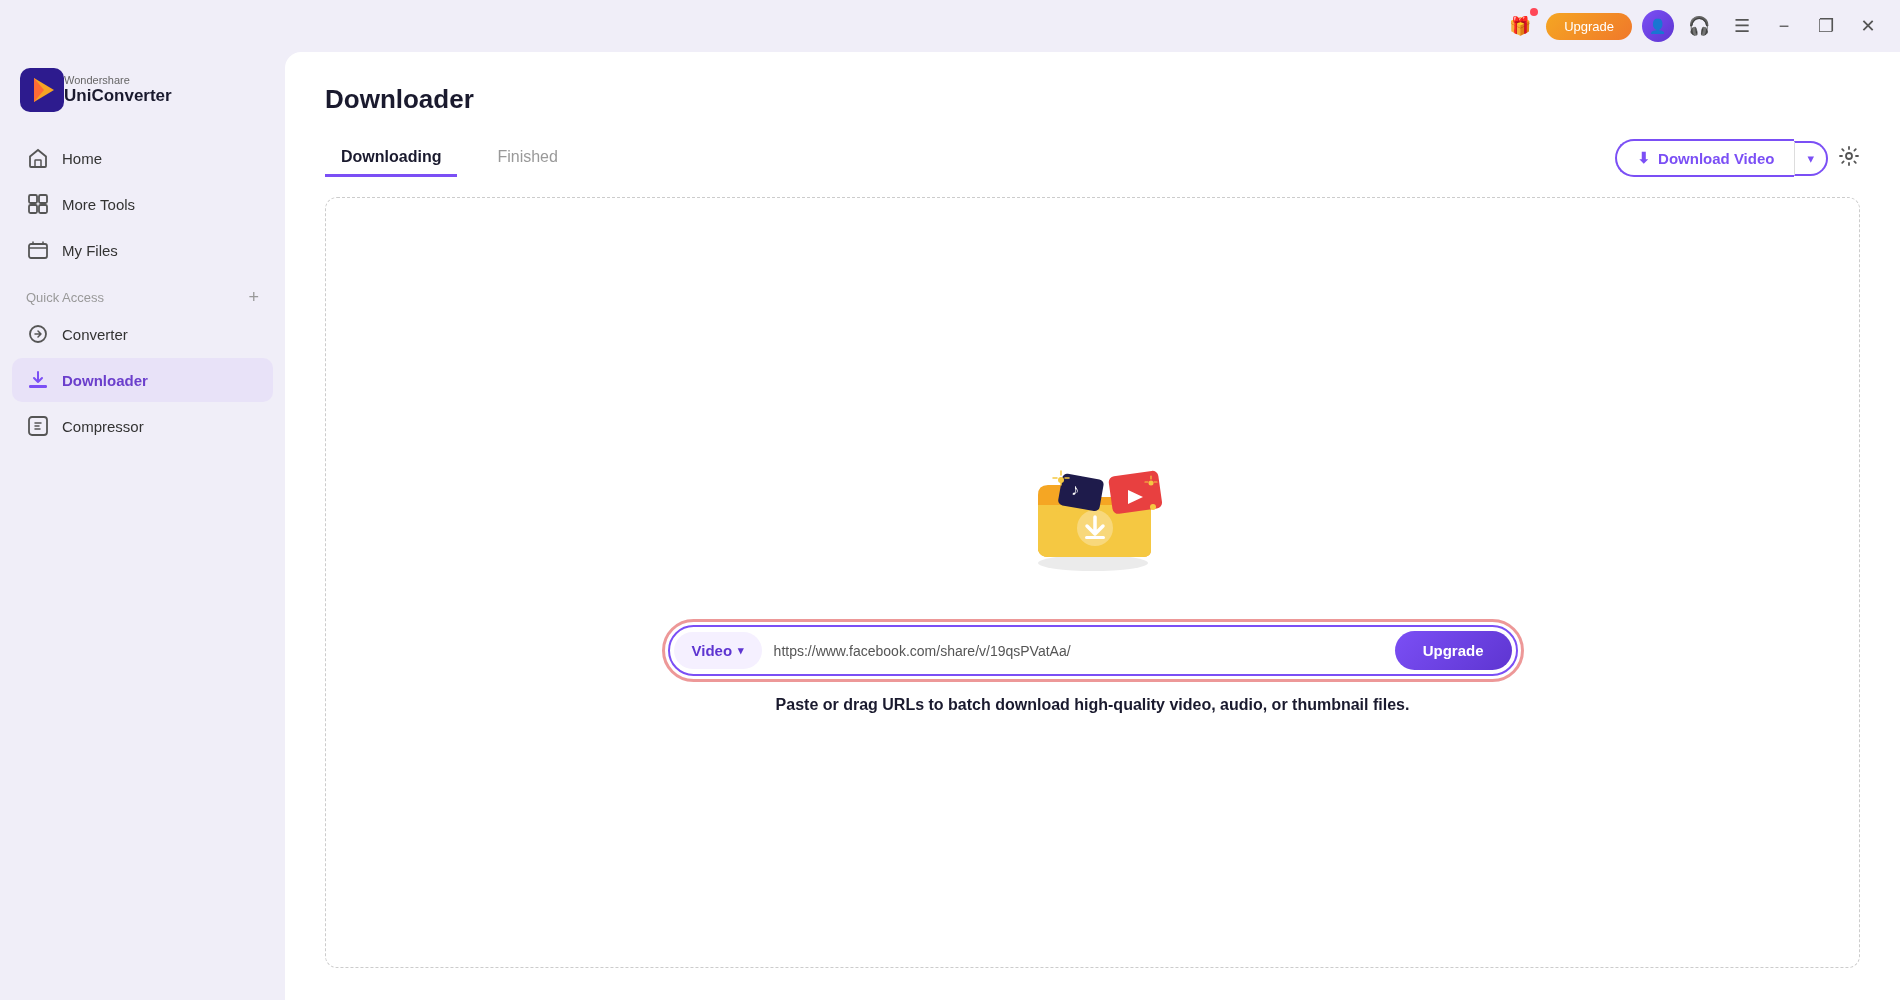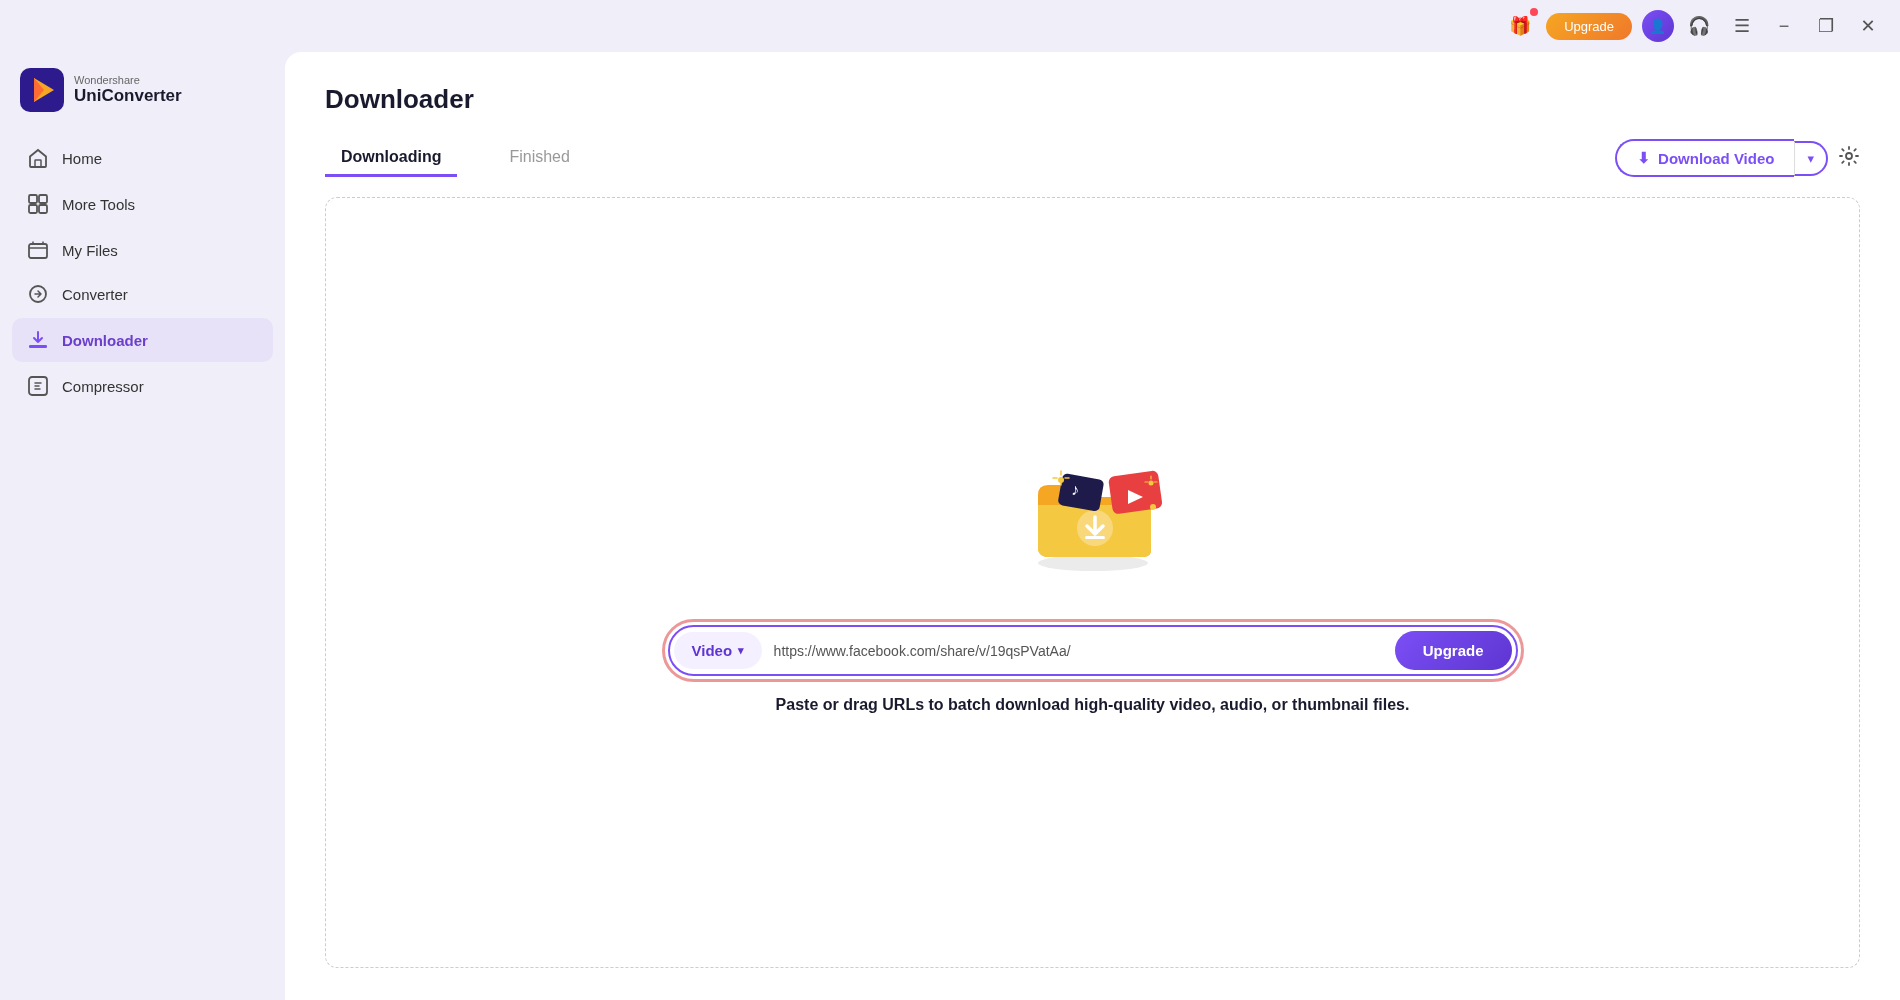--- a/index.html
+++ b/index.html
@@ -89,21 +89,20 @@
       width: 285px;
       background: #f0eef8;
       display: flex;
       flex-direction: column;
       padding: 0;
       flex-shrink: 0;
     }
     .logo-area {
       display: flex;
       align-items: center;
-      gap: 10px;
       padding: 16px 20px 24px 20px;
     }
     .logo-icon {
       width: 44px;
       height: 44px;
     }
     .logo-text {
       display: flex;
       flex-direction: column;
     }
@@ -191,21 +190,21 @@
 
     
     .tabs-row {
       display: flex;
       align-items: center;
       justify-content: space-between;
       margin-bottom: 20px;
     }
     .tabs {
       display: flex;
-      gap: 16px;
+      gap: 4px;
     }
     .tab {
       padding: 8px 16px;
       font-size: 16px;
       cursor: pointer;
       color: #999;
       font-weight: 400;
       border-bottom: 3px solid transparent;
       margin-right: 20px;
     }
@@ -446,20 +445,24 @@
             <rect x="2" y="5" width="18" height="14" rx="2" stroke="#555" stroke-width="1.8"></rect>
             <path d="M2 9h18" stroke="#555" stroke-width="1.5"></path>
             <path d="M6 5V3" stroke="#555" stroke-width="1.5" stroke-linecap="round"></path>
             <path d="M16 5V3" stroke="#555" stroke-width="1.5" stroke-linecap="round"></path>
           </svg>
         </span>
         <span>My Files</span>
       </div>
     </div>
 
+    <div class="section-header">
+      <span class="section-title">Quick Access</span>
+      <span class="section-add">+</span>
+    </div>
     <div class="nav-items">
       <div class="nav-item">
         <span class="nav-icon">
           <svg width="22" height="22" viewBox="0 0 22 22" fill="none">
             <circle cx="11" cy="11" r="8" stroke="#555" stroke-width="1.8"></circle>
             <path d="M8 11h6M11 8l3 3-3 3" stroke="#555" stroke-width="1.5" stroke-linecap="round" stroke-linejoin="round"></path>
           </svg>
         </span>
         <span>Converter</span>
       </div>

